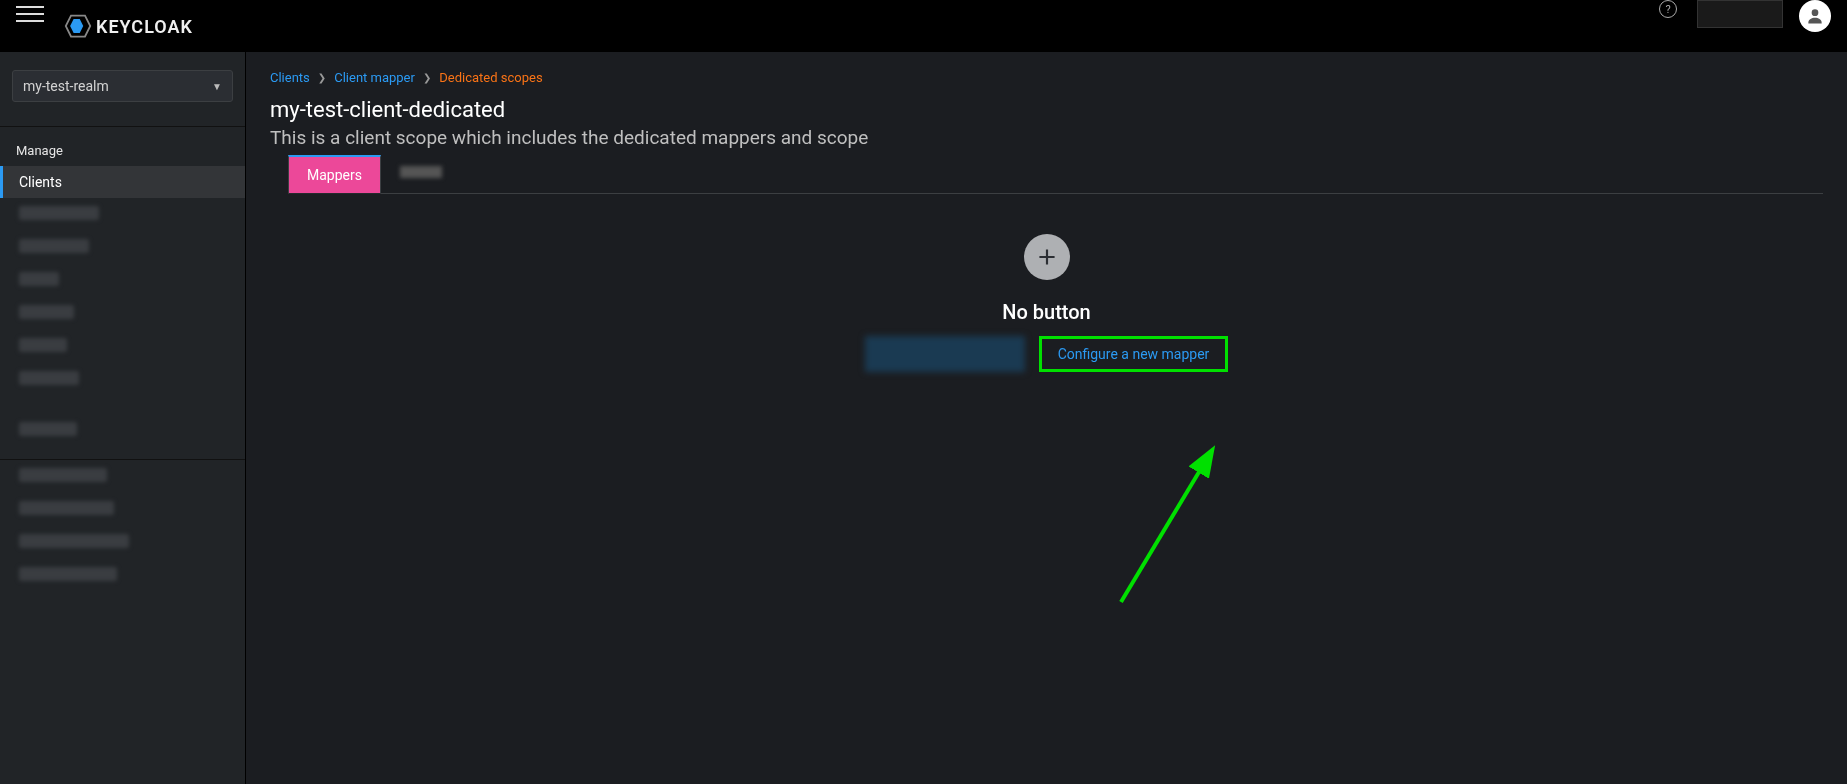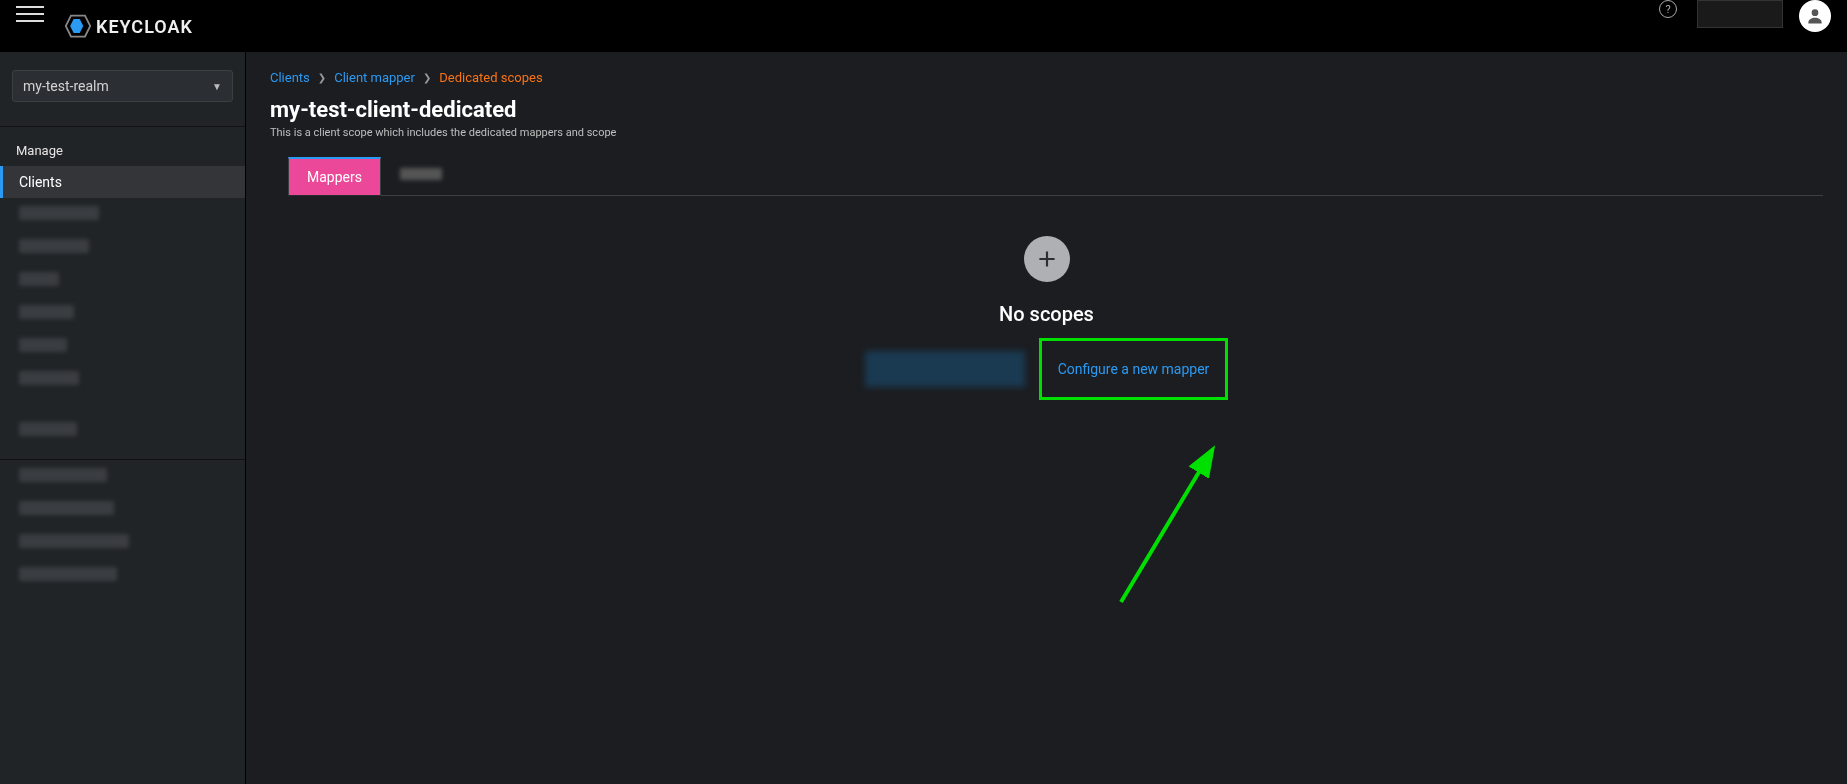--- a/index.html
+++ b/index.html
@@ -154,28 +154,28 @@
     align-items: center;
     gap: 8px;
     font-size: 13px;
     margin-bottom: 12px;
   }
   .breadcrumb a { color: #2b9af3; text-decoration: none; cursor: pointer; }
   .breadcrumb .sep { color: #999; font-size: 10px; }
   .breadcrumb .current { color: #f97316; }
   .page-title {
     font-size: 22px;
-    font-weight: 700;
+    font-weight: 400;
     color: #fff;
     margin-bottom: 4px;
   }
   .page-desc {
-    font-size: 11px;
+    font-size: 19px;
     color: #bfbfbf;
-    margin-bottom: 18px;
+    margin-bottom: 6px;
   }
 
   .tabs {
     display: flex;
     border-bottom: 1px solid #3c3f42;
     margin-left: 18px;
   }
   .tab {
     padding: 10px 18px;
     font-size: 14px;
@@ -236,21 +236,21 @@
   }
   .btn-blur {
     width: 160px;
     height: 36px;
     background: #1a3a52;
     filter: blur(3px);
     cursor: pointer;
   }
   .btn-outline {
     border: 3px solid #00e000;
-    padding: 20px 16px;
+    padding: 7px 16px;
     color: #2b9af3;
     background: transparent;
     font-size: 14px;
     cursor: pointer;
   }
 
   
   .arrow-annot {
     position: absolute;
     left: 865px;
@@ -338,21 +338,21 @@
         <span class="redacted"></span>
       </div>
     </div>
 
     <div class="empty-state">
       <div class="empty-icon">
         <svg viewBox="0 0 24 24">
             <path d="M11 5h2v6h6v2h-6v6h-2v-6H5v-2h6z"></path>
           </svg>
       </div>
-      <div class="empty-title">No scopes</div>
+      <div class="empty-title">No button</div>
       <div class="empty-actions">
         <div class="btn-blur"></div>
         <div class="btn-outline">
           <span>Configure a new mapper</span>
         </div>
       </div>
     </div>
 
     <svg class="arrow-annot" width="140" height="180">
       <defs>

